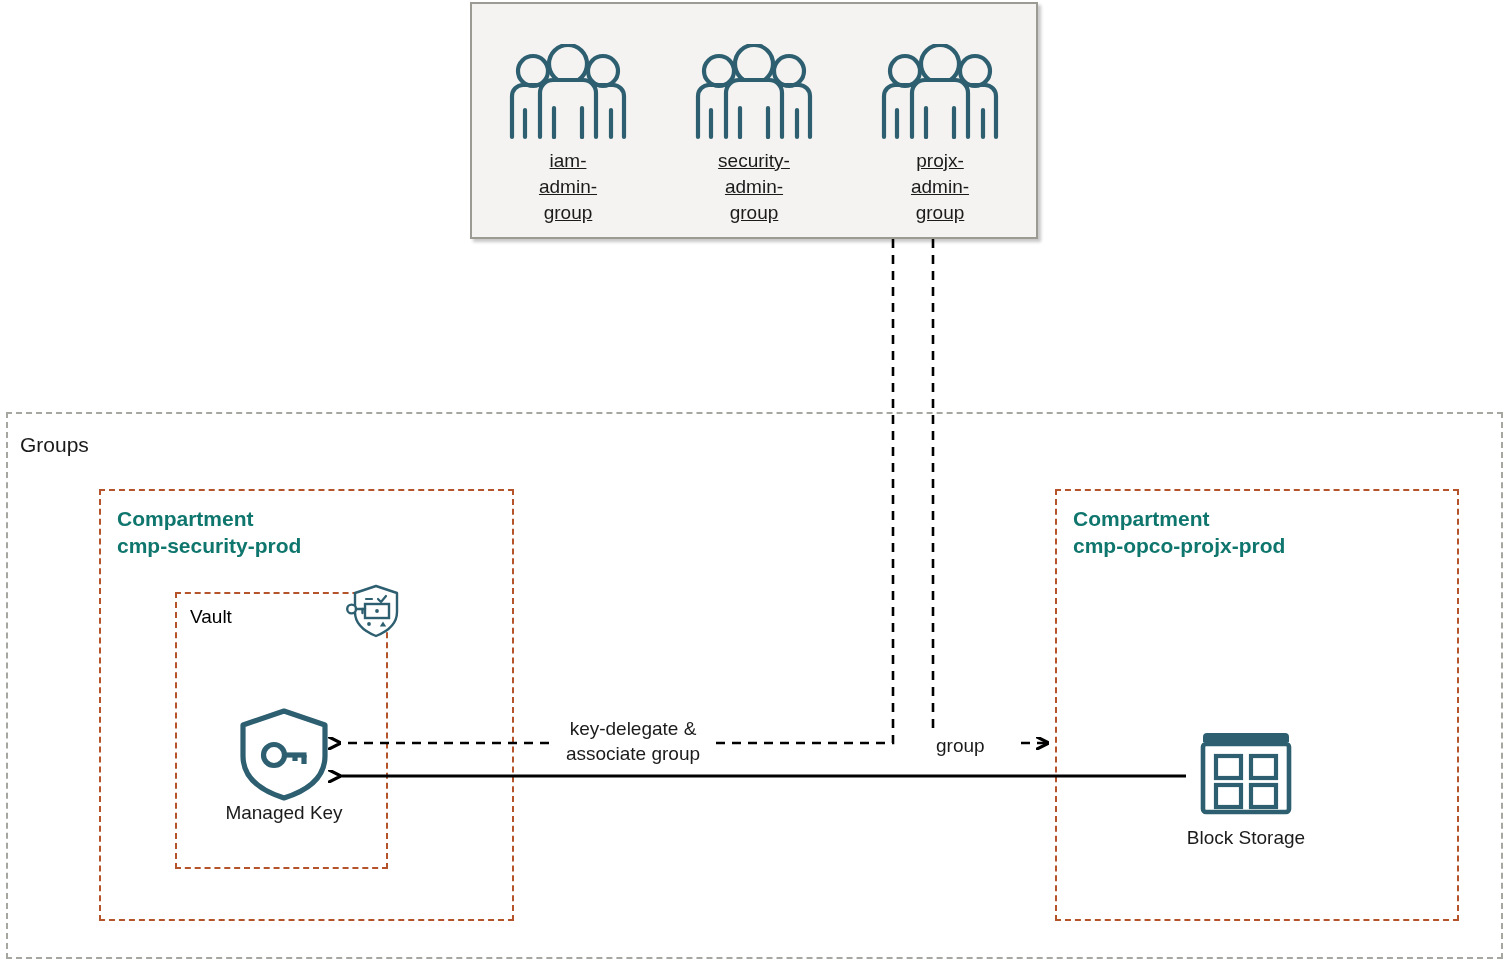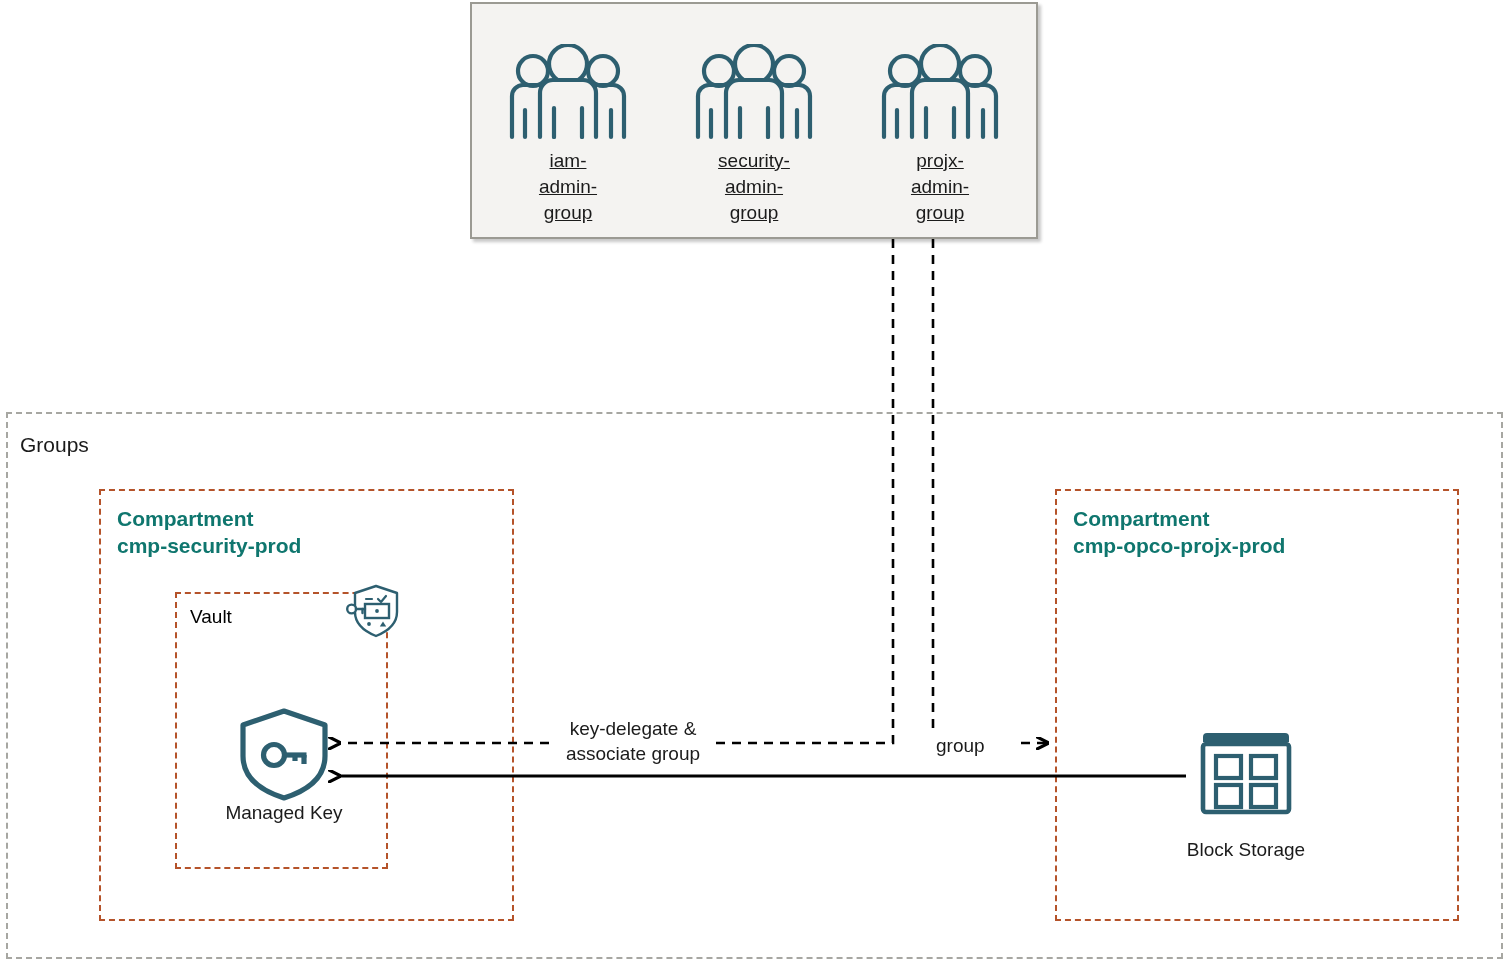--- a/index.html
+++ b/index.html
@@ -46,21 +46,21 @@
   #vault-icon{left:345px;top:582px;width:58px;height:58px;}
 
   
   #managed-key-node{left:225px;top:706px;width:118px;}
   #managed-key-node .ico{width:118px;height:96px;display:block;margin:0 auto;}
   #managed-key-label{text-align:center;font-size:19px;color:#1b1b1b;}
 
   
   #block-storage-node{left:1186px;top:723px;width:120px;}
   #block-storage-node .ico{width:120px;height:96px;display:block;margin:0 auto;}
-  #block-storage-label{text-align:center;font-size:19px;margin-top:20px;color:#1b1b1b;}
+  #block-storage-label{text-align:center;font-size:19px;margin-top:8px;color:#1b1b1b;}
 
   
   #connectors{left:0;top:0;width:1510px;height:971px;pointer-events:none;}
 
   
   .edge-label{position:absolute;font-size:19px;line-height:25px;color:#1b1b1b;
               background:#ffffff;text-align:center;}
   #label-key-delegate{left:552px;top:716px;width:162px;}
   #label-manage{left:931px;top:733px;width:80px;text-align:left;padding-left:5px;}
 </style>

